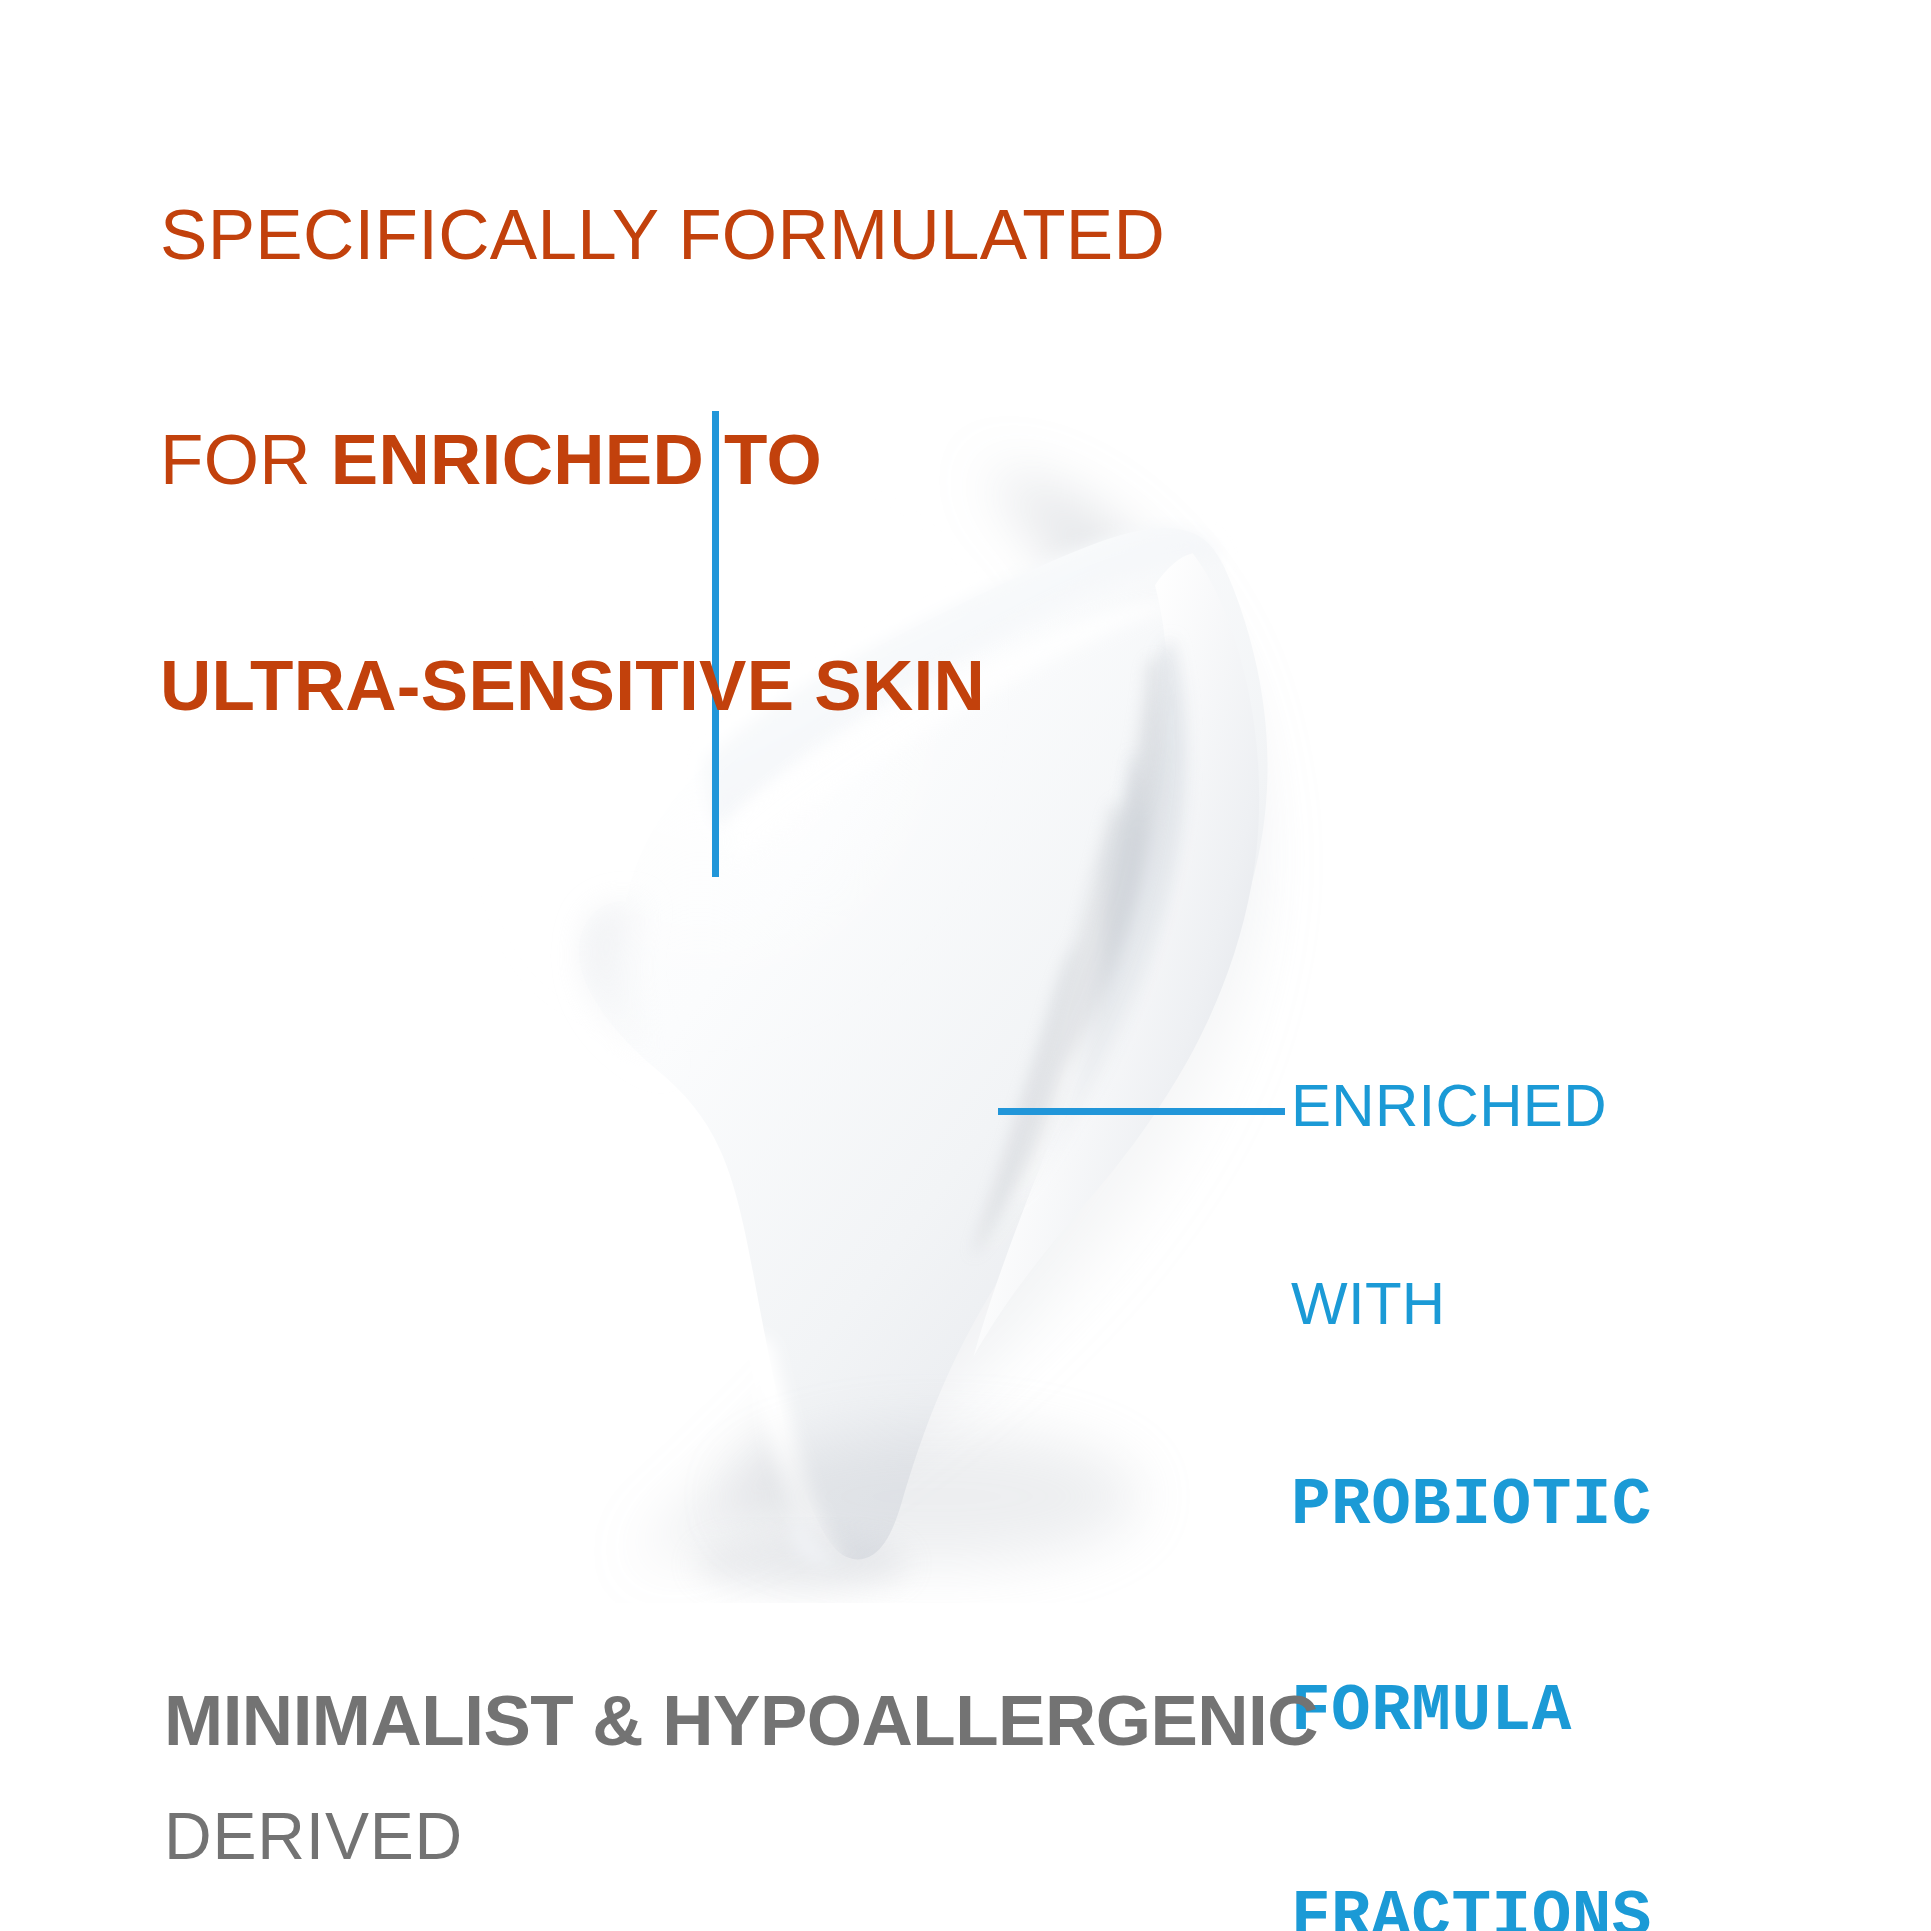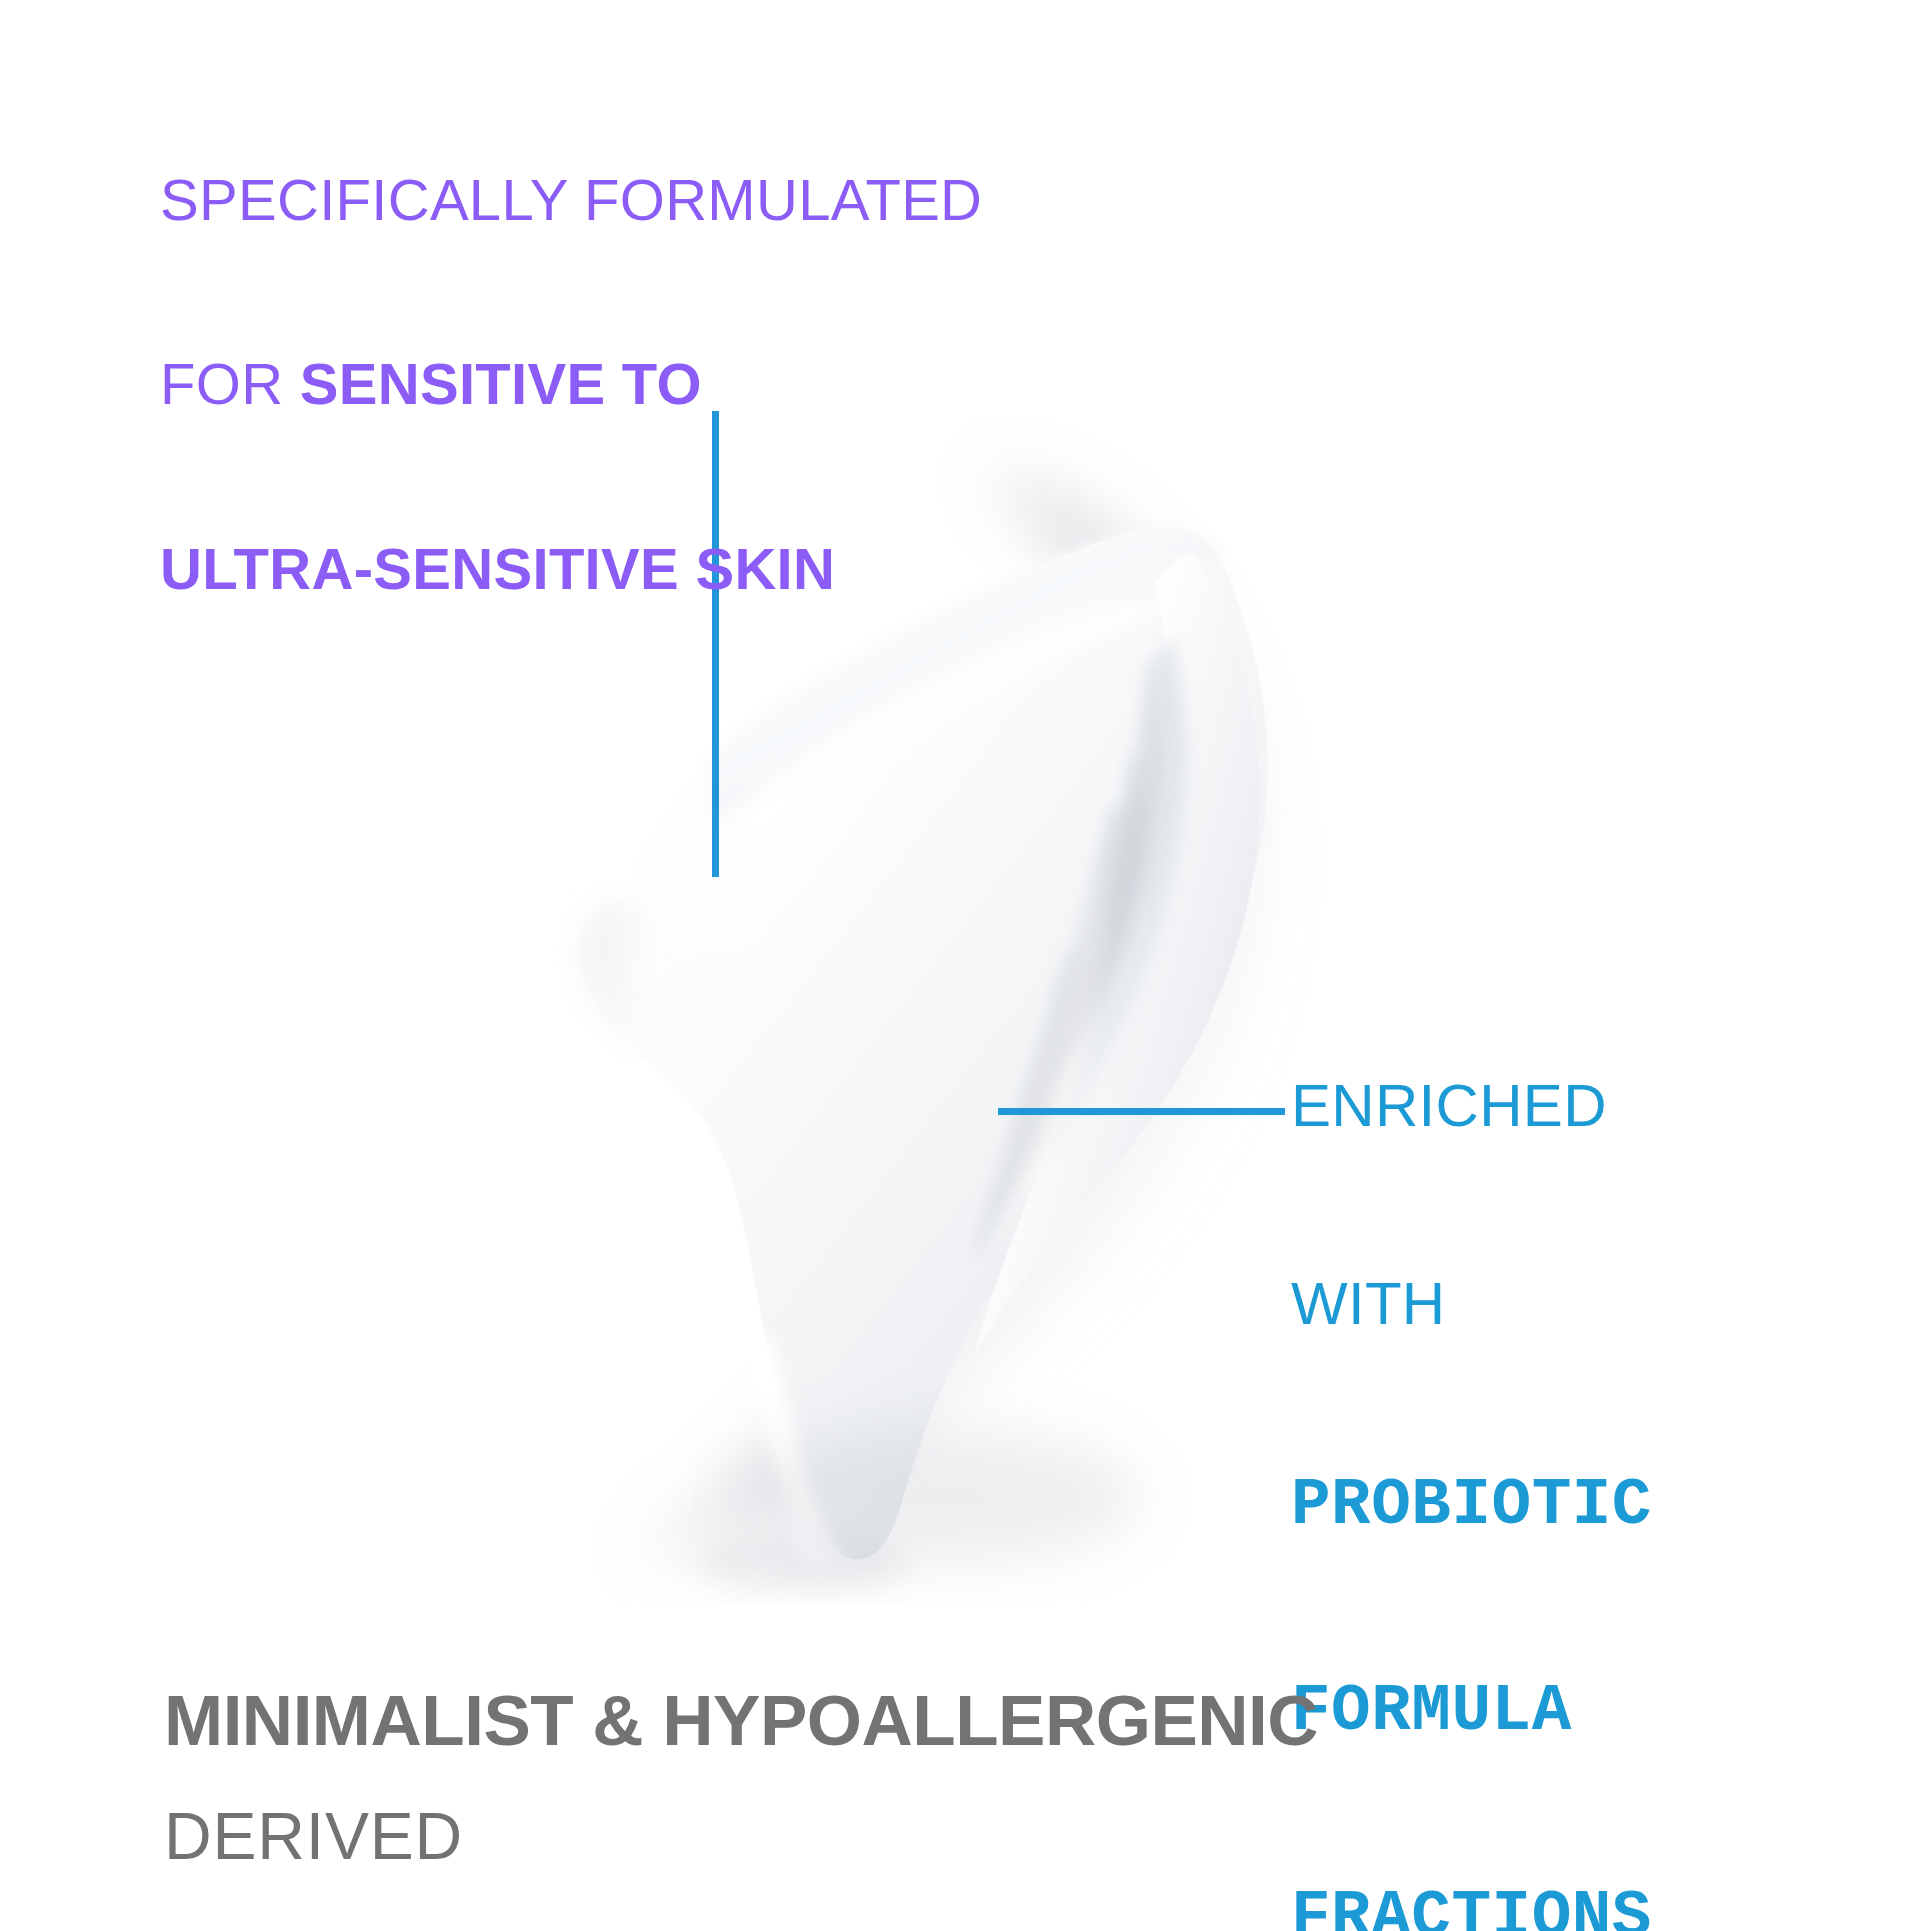--- a/index.html
+++ b/index.html
@@ -21,23 +21,23 @@
     position: absolute;
     line-height: 1.06;
     letter-spacing: 0.3px;
     white-space: pre;
   }
 
   
   #headline {
     left: 160px;
     top: 46px;
-    font-size: 58px;
+    font-size: 71px;
     font-weight: 300;
-    color: #8b5cf6;
+    color: #c2410c;
   }
   #headline .ln { display: block; }
   #headline .bold { font-weight: 700; }
 
   
   #right-callout {
     left: 1291px;
     top: 941px;
     font-size: 60px;
     font-weight: 300;
@@ -254,21 +254,21 @@
       <path fill="#f0f2f5" filter="url(#soft8)" d="M496 1140 C508 1162 522 1180 536 1188 C520 1196 506 1190 495 1174
                C488 1163 487 1150 496 1140 Z"></path>
     </svg>
   </div>
 
   <div class="leader" id="leader-top"></div>
   <div class="leader" id="leader-right"></div>
 
   <div class="hl-block" id="headline">
     <span class="ln">SPECIFICALLY FORMULATED</span>
-    <span class="ln"><span>FOR </span><span class="bold">SENSITIVE TO</span></span>
+    <span class="ln"><span>FOR </span><span class="bold">ENRICHED TO</span></span>
     <span class="ln bold">ULTRA-SENSITIVE SKIN</span>
   </div>
 
   <div class="hl-block" id="right-callout">
     <span class="ln">ENRICHED</span>
     <span class="ln">WITH</span>
     <span class="ln big">PROBIOTIC</span>
     <span class="ln big">FORMULA</span>
     <span class="ln big">FRACTIONS</span>
   </div>

